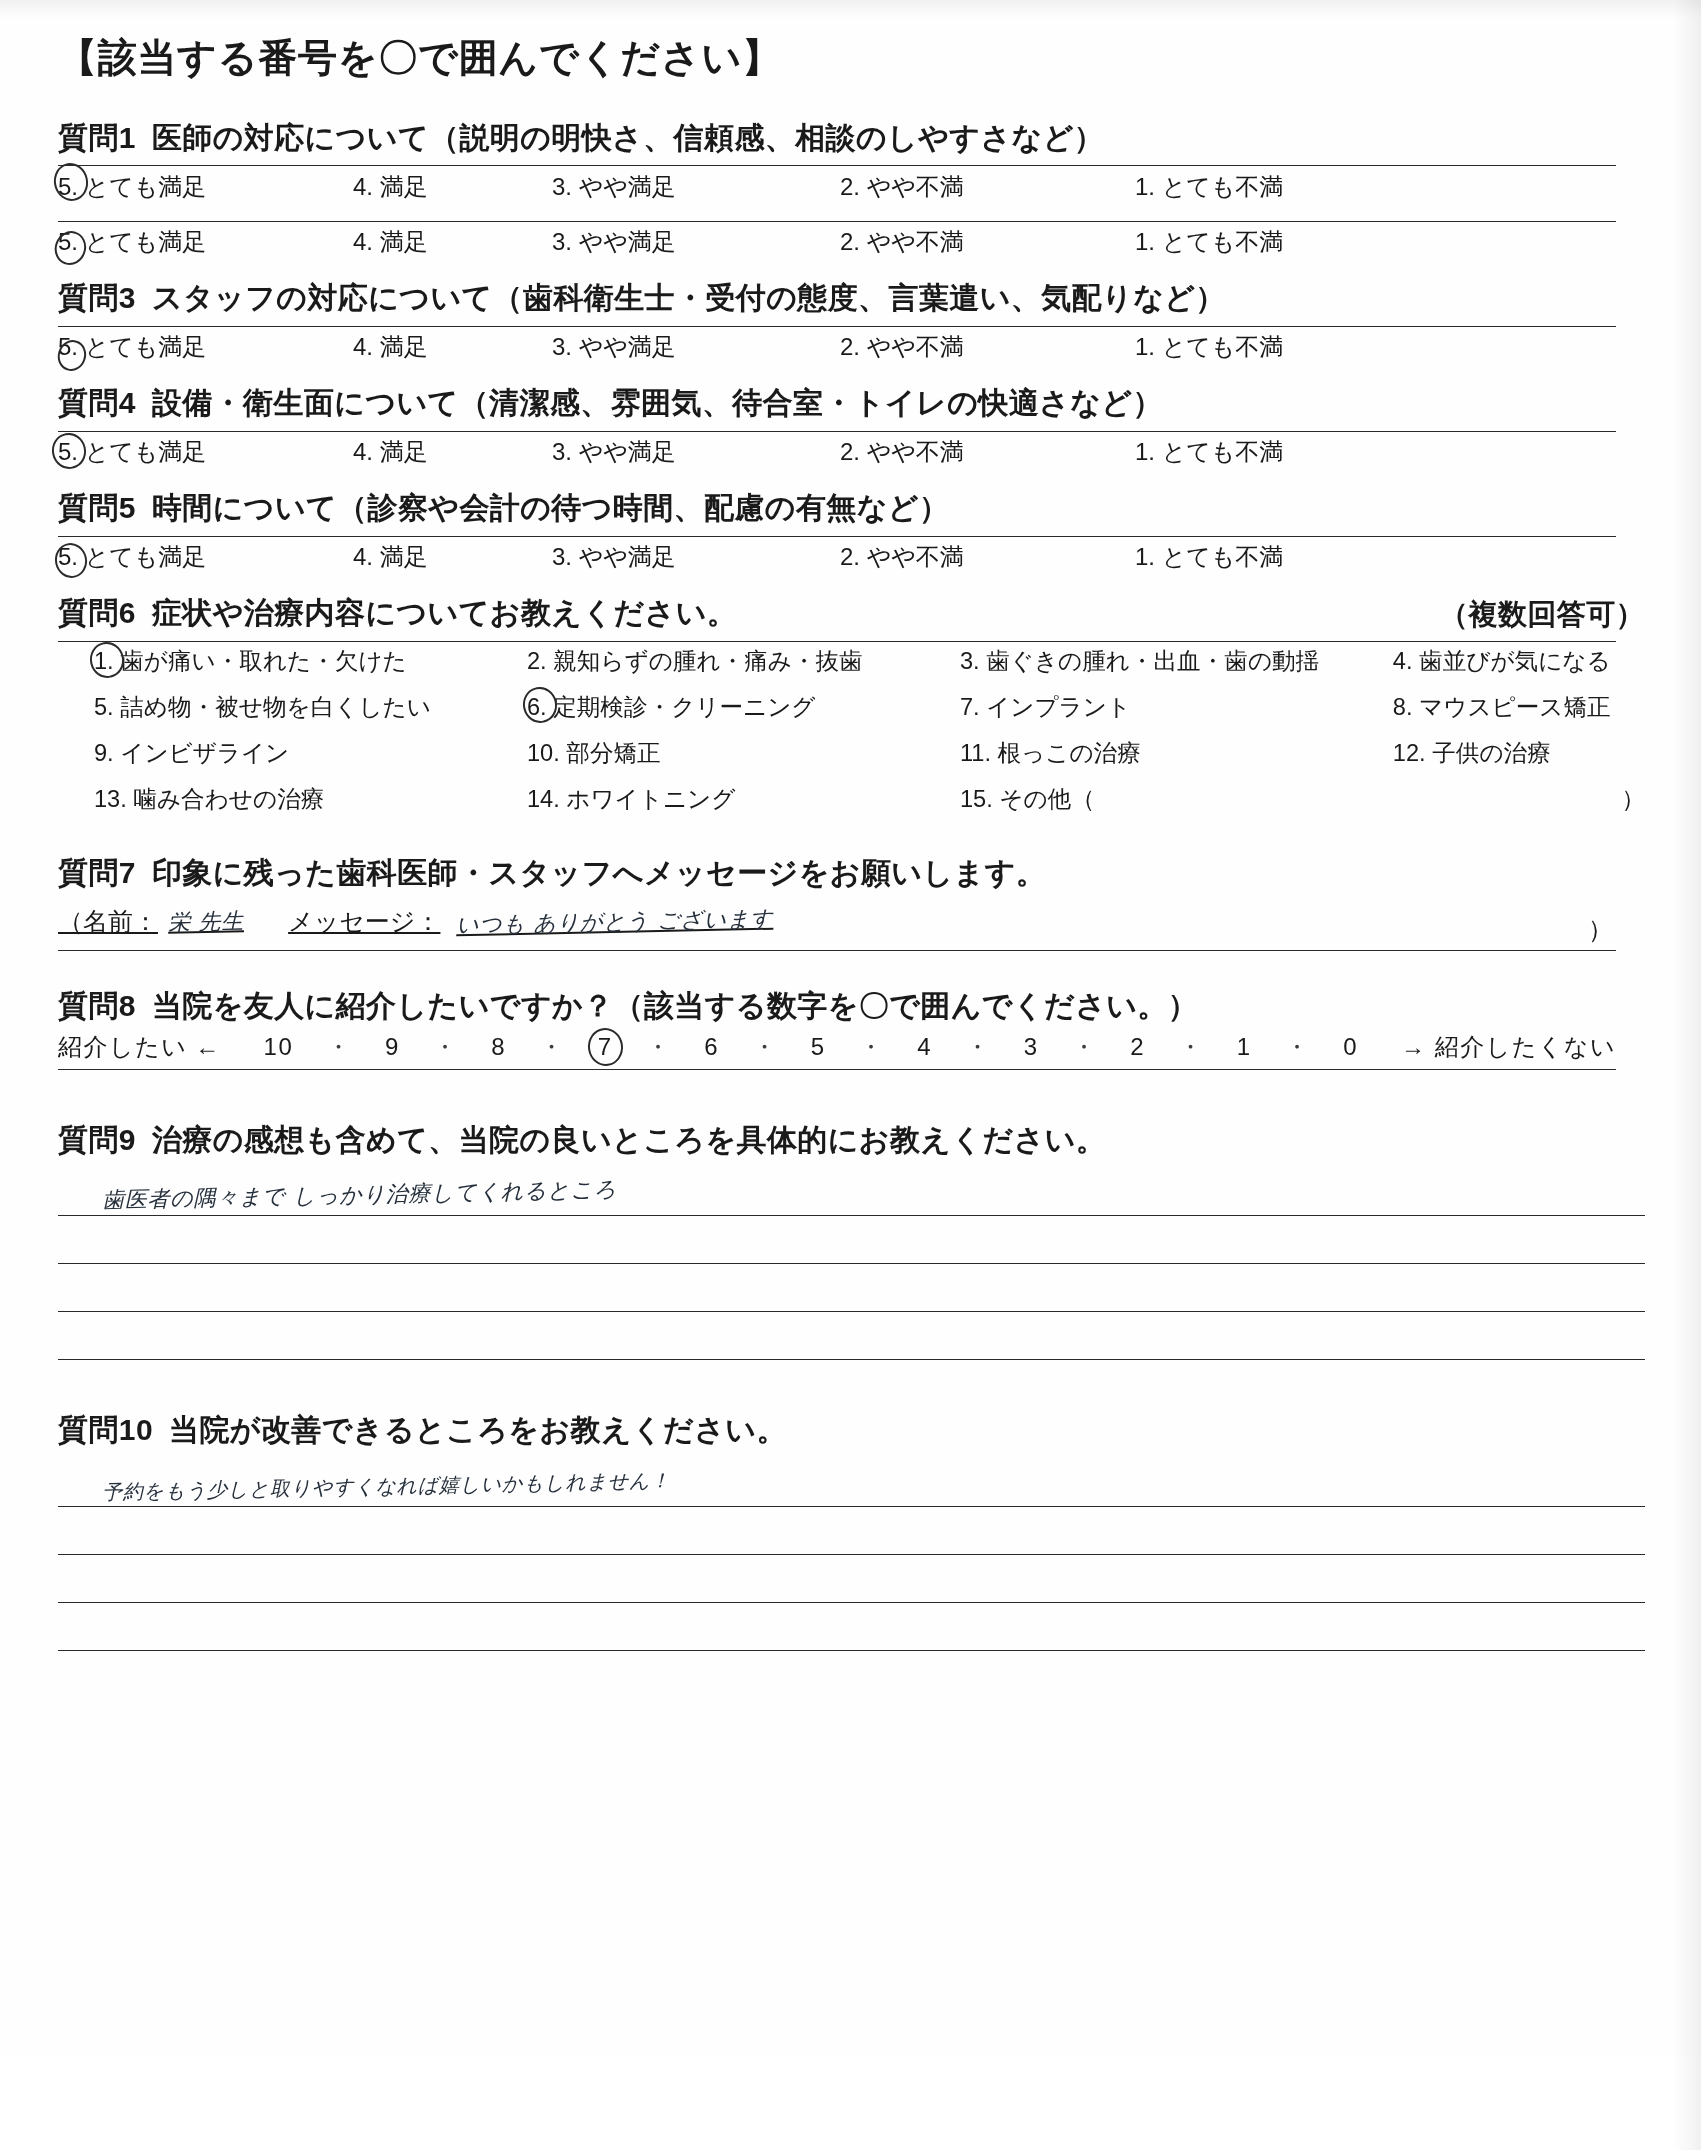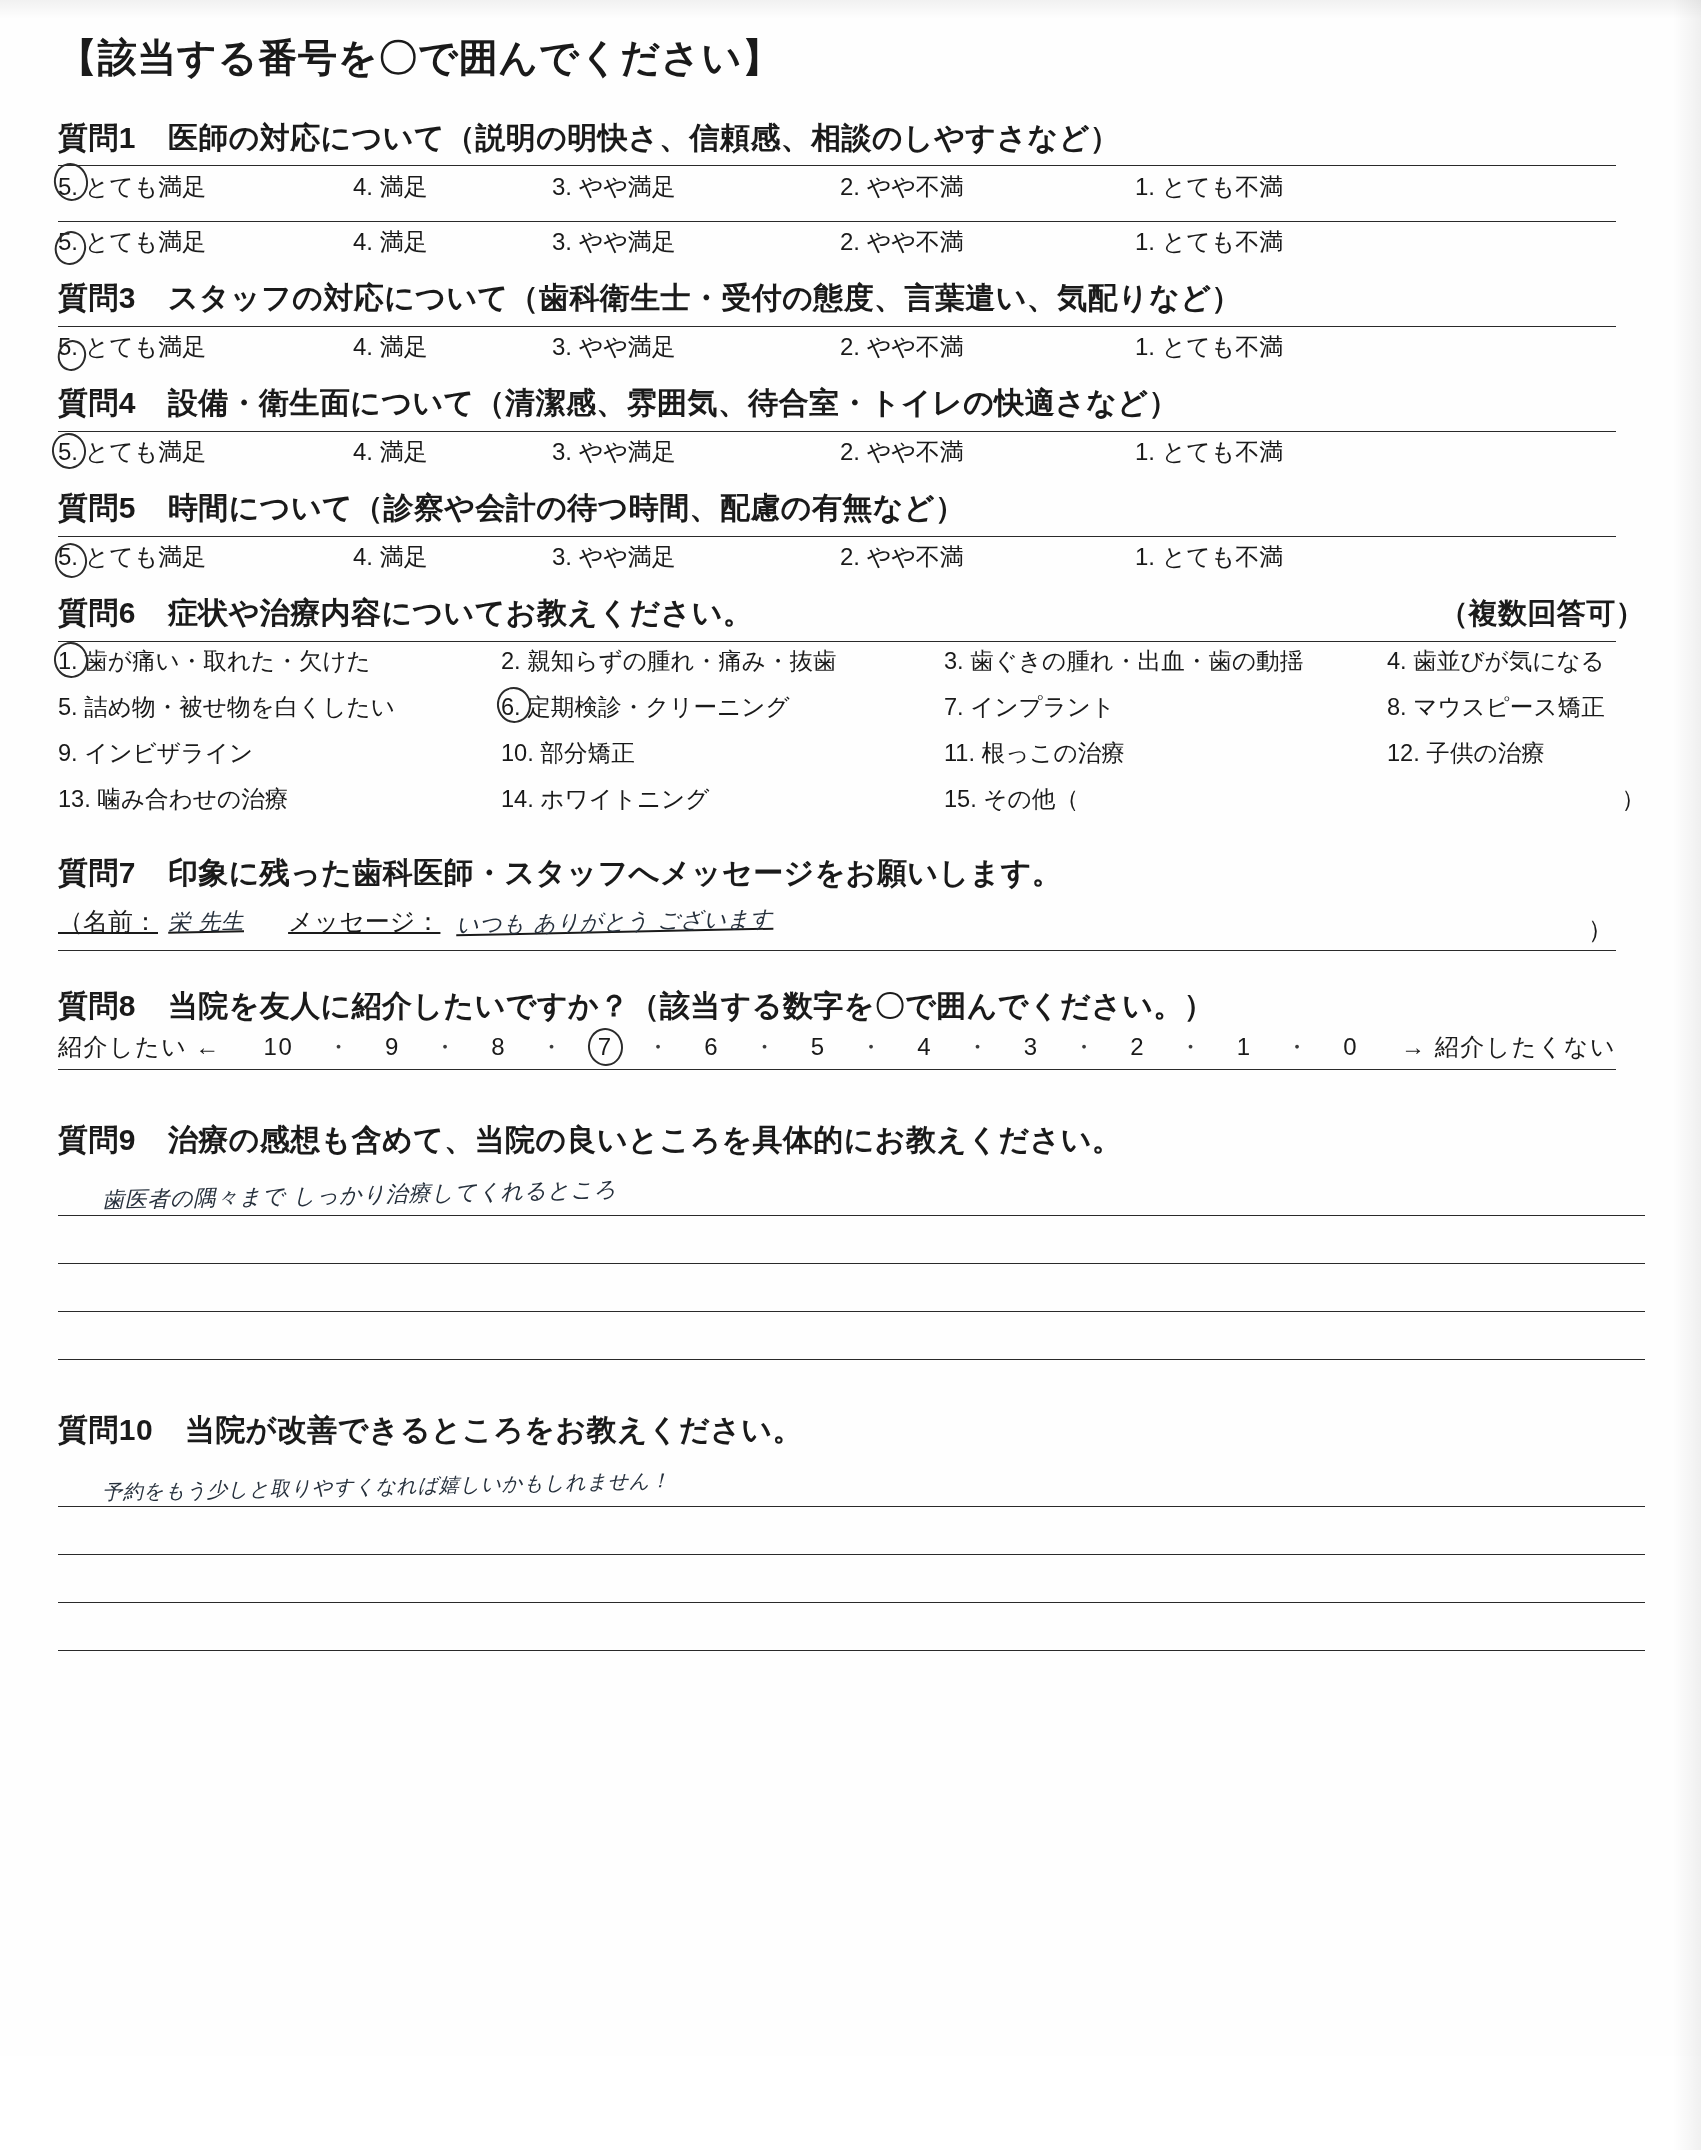--- a/index.html
+++ b/index.html
@@ -49,22 +49,21 @@
     line-height: 1.2;
   }
   .q-block { margin-bottom: 10.3px; }
   .q-head {
     font-size: 30px;
     font-weight: bold;
     letter-spacing: 0.4px;
     line-height: 1.45;
     white-space: nowrap;
     display: flex;
-    align-items: center;
-    gap: 16px;
+    align-items: flex-end;
   }
   .q-head .q-label { margin-right: 16px; }
   .q-head .q-extra {
     margin-left: auto;
     font-weight: bold;
     font-size: 29px;
     font-family: Liberation Serif, serif;
   }
   .rule {
     border-bottom: 1.5px solid #2a2a2a;
@@ -102,20 +101,21 @@
   
   .q6-grid {
     font-size: 23.6px;
     line-height: 1.35;
     margin-top: 4.4px;
   }
   .q6-row {
     display: flex;
     margin-bottom: 14px;
     position: relative;
+    margin-left: 36px;
   }
   .q6-c1 { width: 443px; position: relative; }
   .q6-c2 { width: 443px; position: relative; }
   .q6-c3 { width: 443px; position: relative; }
   .q6-c4 { width: 258px; position: relative; text-align: left; }
   .q6-other-paren {
     position: absolute;
     right: 0;
     top: 0;
     font-size: 23.6px;

